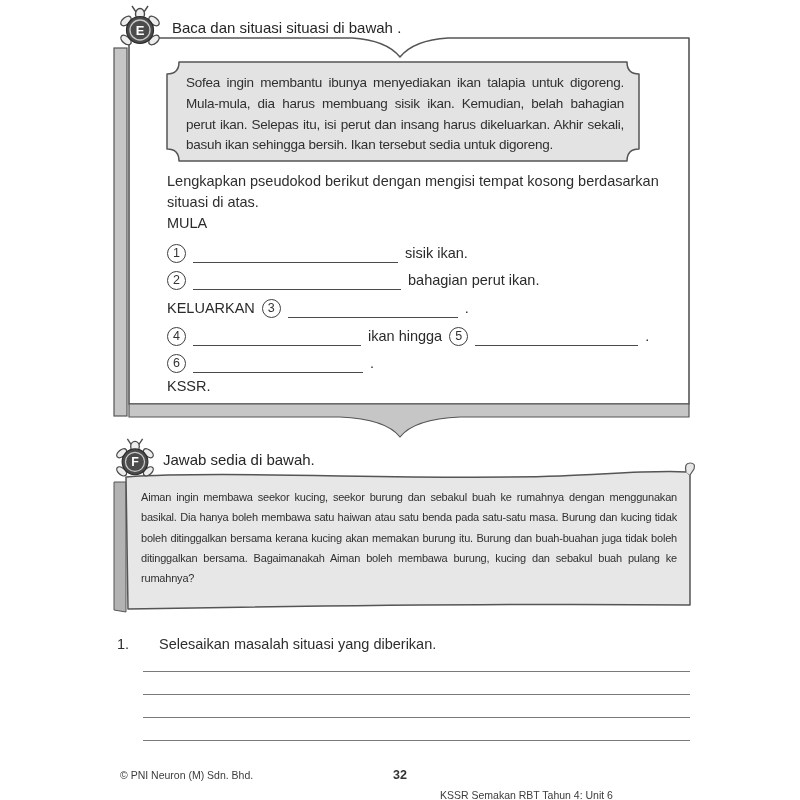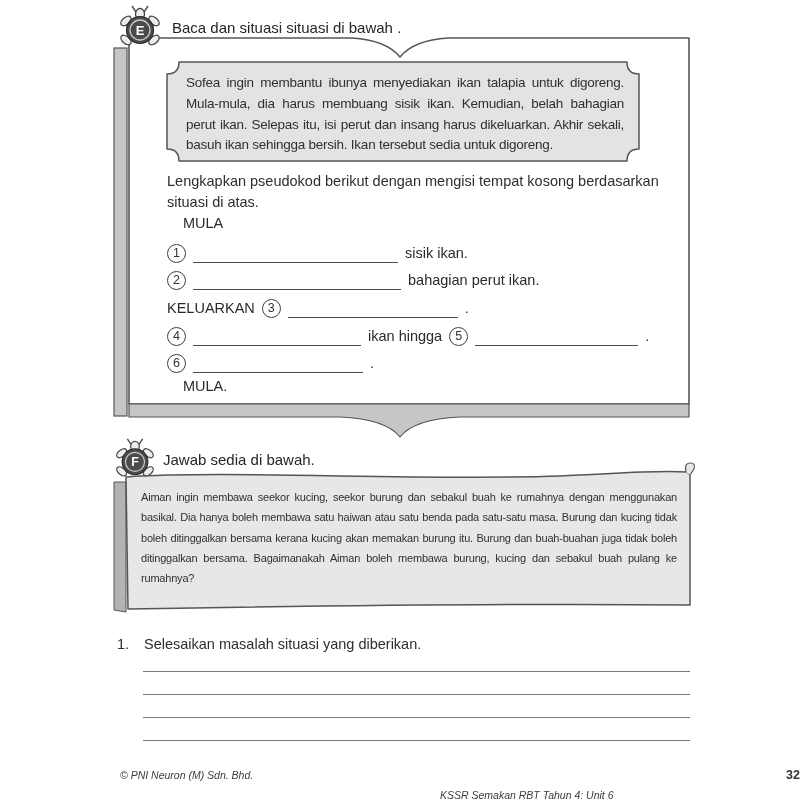--- a/index.html
+++ b/index.html
@@ -4,27 +4,27 @@
 <style>
   html,body { margin:0; padding:0; background:#ffffff; }
   body { width:800px; height:800px; font-family:"Liberation Sans","DejaVu Sans",sans-serif; color:#2e2e2e; }
   .page { position:relative; width:800px; height:800px; overflow:hidden; background:#fff; }
   .abs { position:absolute; }
   .title { font-size:15px; color:#262626; }
   .passage { text-align:justify; color:#303030; }
   .passage-e { left:186px; top:73px; width:438px; font-size:13.5px; line-height:20.8px; letter-spacing:-0.25px; }
   .passage-f { left:141px; top:487px; width:536px; font-size:11px; line-height:20.3px; letter-spacing:-0.2px; }
   .instr { left:167px; top:171px; width:528px; font-size:14.5px; line-height:21px; }
-  .kw { font-size:14.5px; color:#2b2b2b;margin-left:16px; }
+  .kw { font-size:14.5px; color:#2b2b2b; }
   .prow { position:absolute; display:flex; align-items:center; gap:7px; height:22px; font-size:14.5px; color:#2b2b2b; }
   .numcirc { width:19px; height:19px; border:1.6px solid #3f3f3f; border-radius:50%; display:flex; align-items:center; justify-content:center; font-size:12.5px; color:#333; background:#fff; flex:0 0 auto; box-sizing:border-box; }
   .blank { display:inline-block; border-bottom:1.5px solid #4a4a4a; height:15px; transform:translateY(2px); }
   .ansline { position:absolute; left:143px; width:547px; height:0; border-top:1.6px solid #7a7a7a; }
   .qnum { font-size:14.5px; }
-  .foot { font-size:10.5px; color:#3c3c3c;font-style:italic; }
+  .foot { font-size:10.5px; color:#3c3c3c; }
   .pagenum { font-size:12.5px; font-weight:bold; color:#333; }
 </style>
 </head>
 <body>
 
 <div class="page">
 
   <svg class="abs" style="left:0;top:0" width="800" height="800" viewBox="0 0 800 800">
 
     <rect x="114" y="48" width="13" height="368" fill="#c6c6c6" stroke="#555" stroke-width="1.2"></rect>
@@ -91,45 +91,45 @@
     <span class="blank" style="width:163px"></span>
     <span>.</span>
   </div>
 
   <div class="prow" style="left:167px;top:352px">
     <span class="numcirc">6</span>
     <span class="blank" style="width:170px"></span>
     <span>.</span>
   </div>
 
-  <div class="abs kw" style="left:167px;top:378px">MULA.</div>
+  <div class="abs kw" style="left:167px;top:378px">KSSR.</div>
 
   <svg class="abs" style="left:110px;top:437px" width="50" height="42" viewBox="0 0 52 44">
     <g stroke="#4a4a4a" stroke-width="1.4" fill="#ededed">
       <path d="M22,8 L18,2" fill="none"></path>
       <path d="M30,8 L34,2" fill="none"></path>
       <ellipse cx="26" cy="10" rx="4.5" ry="5.5"></ellipse>
       <ellipse cx="12" cy="17" rx="6" ry="3.5" transform="rotate(-40 12 17)"></ellipse>
       <ellipse cx="40" cy="17" rx="6" ry="3.5" transform="rotate(40 40 17)"></ellipse>
       <ellipse cx="12" cy="36" rx="6" ry="3.5" transform="rotate(40 12 36)"></ellipse>
       <ellipse cx="40" cy="36" rx="6" ry="3.5" transform="rotate(-40 40 36)"></ellipse>
     </g>
     <circle cx="26" cy="26" r="13.5" fill="#4b4b4b" stroke="#2b2b2b" stroke-width="1.2"></circle>
     <circle cx="26" cy="26" r="10" fill="none" stroke="#c9c9c9" stroke-width="1.3"></circle>
     <text x="26" y="26.5" text-anchor="middle" dominant-baseline="central" font-size="13" font-weight="bold" fill="#ffffff">F</text>
   </svg>
   <div class="abs title" style="left:163px;top:451px">Jawab sedia di bawah.</div>
 
   <div class="abs passage passage-f">Aiman ingin membawa seekor kucing, seekor burung dan sebakul buah ke rumahnya dengan menggunakan basikal. Dia hanya boleh membawa satu haiwan atau satu benda pada satu-satu masa. Burung dan kucing tidak boleh ditinggalkan bersama kerana kucing akan memakan burung itu. Burung dan buah-buahan juga tidak boleh ditinggalkan bersama. Bagaimanakah Aiman boleh membawa burung, kucing dan sebakul buah pulang ke rumahnya?</div>
 
   <div class="abs qnum" style="left:117px;top:636px">1.</div>
-  <div class="abs qnum" style="left:144px;top:636px">Selesaikan masalah situasi yang diberikan.</div>
+  <div class="abs qnum" style="left:159px;top:636px">Selesaikan masalah situasi yang diberikan.</div>
 
   <div class="ansline" style="top:671px"></div>
   <div class="ansline" style="top:694px"></div>
   <div class="ansline" style="top:717px"></div>
   <div class="ansline" style="top:740px"></div>
 
   <div class="abs foot" style="left:120px;top:769px">© PNI Neuron (M) Sdn. Bhd.</div>
-  <div class="abs pagenum" style="left:0;top:768px;width:800px;text-align:right">32</div>
+  <div class="abs pagenum" style="left:0;top:768px;width:800px;text-align:center">32</div>
   <div class="abs foot" style="left:440px;top:789px;width:252px;text-align:left">KSSR Semakan RBT Tahun 4: Unit 6</div>
 
 </div>
 
 </body></html>

